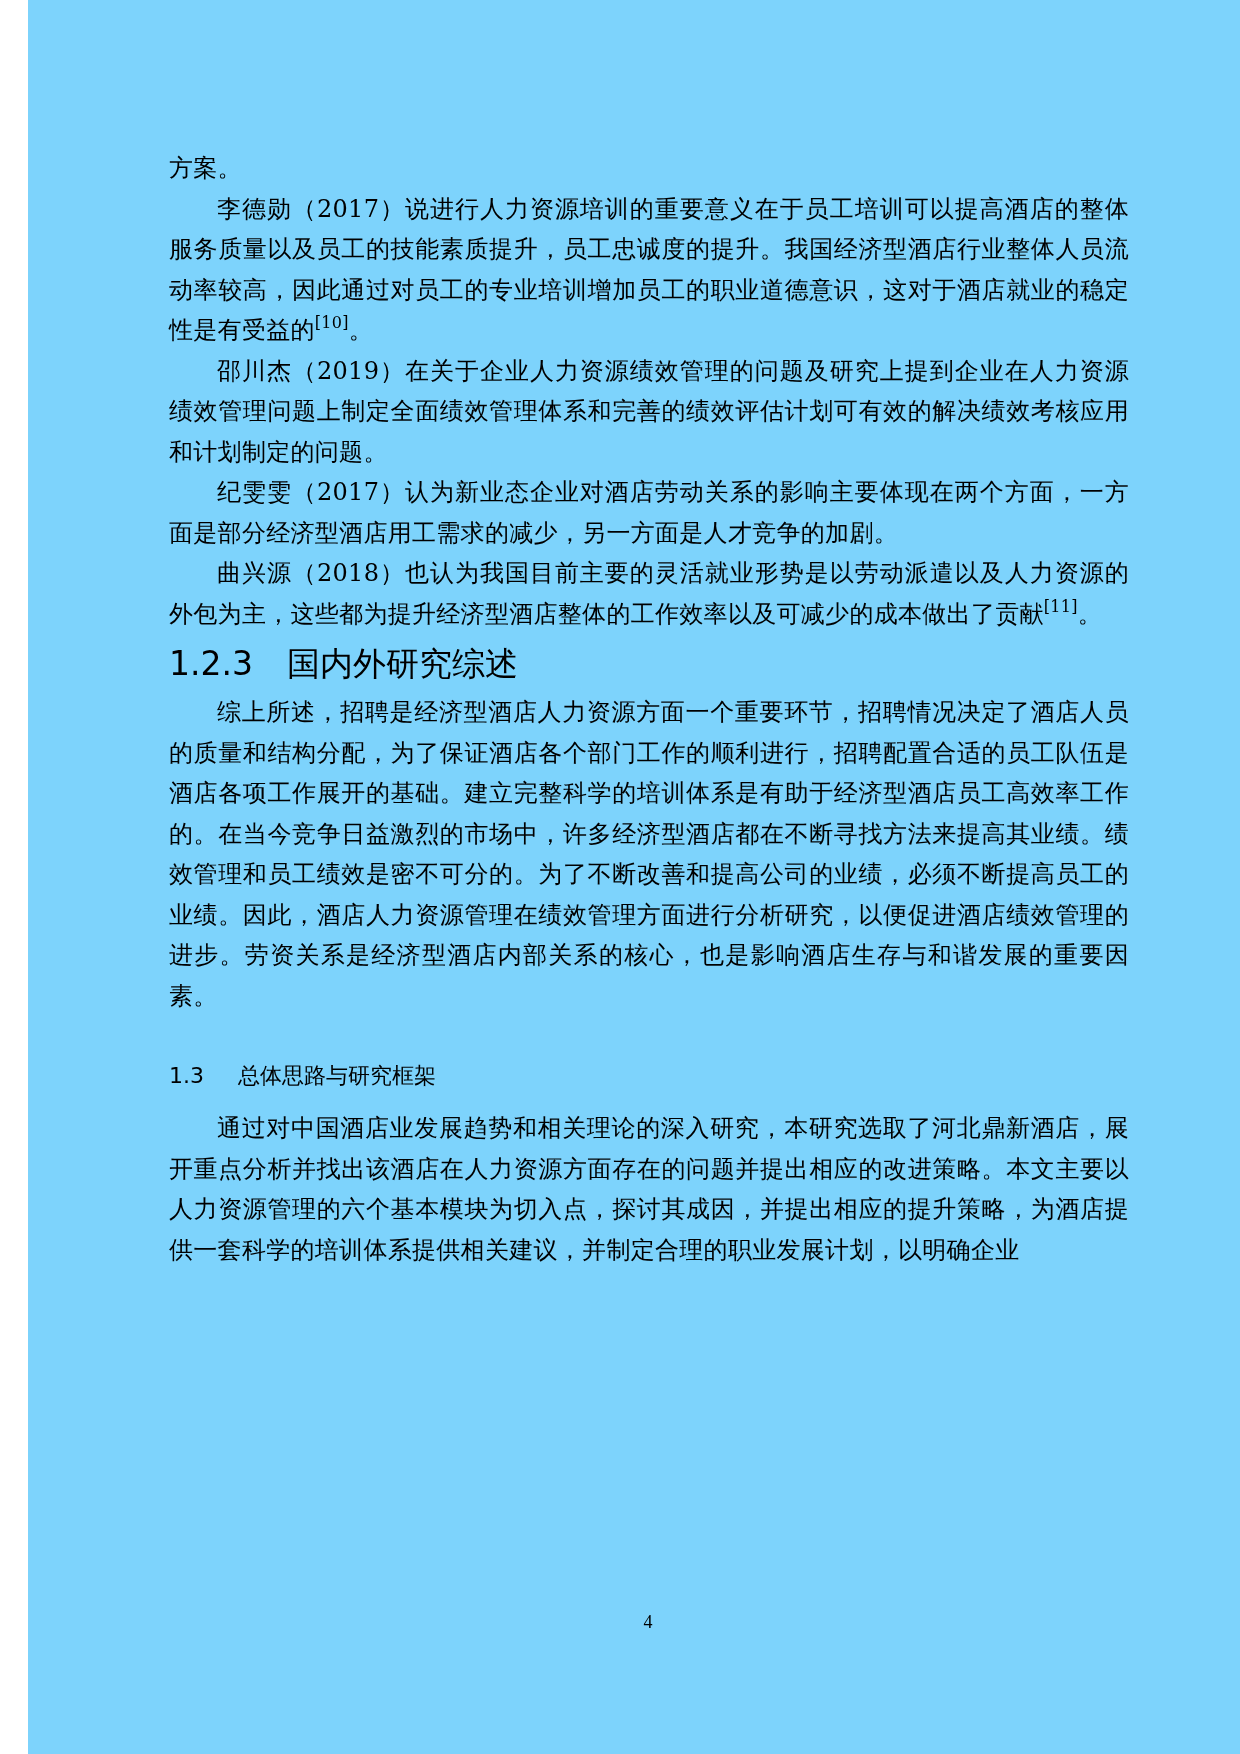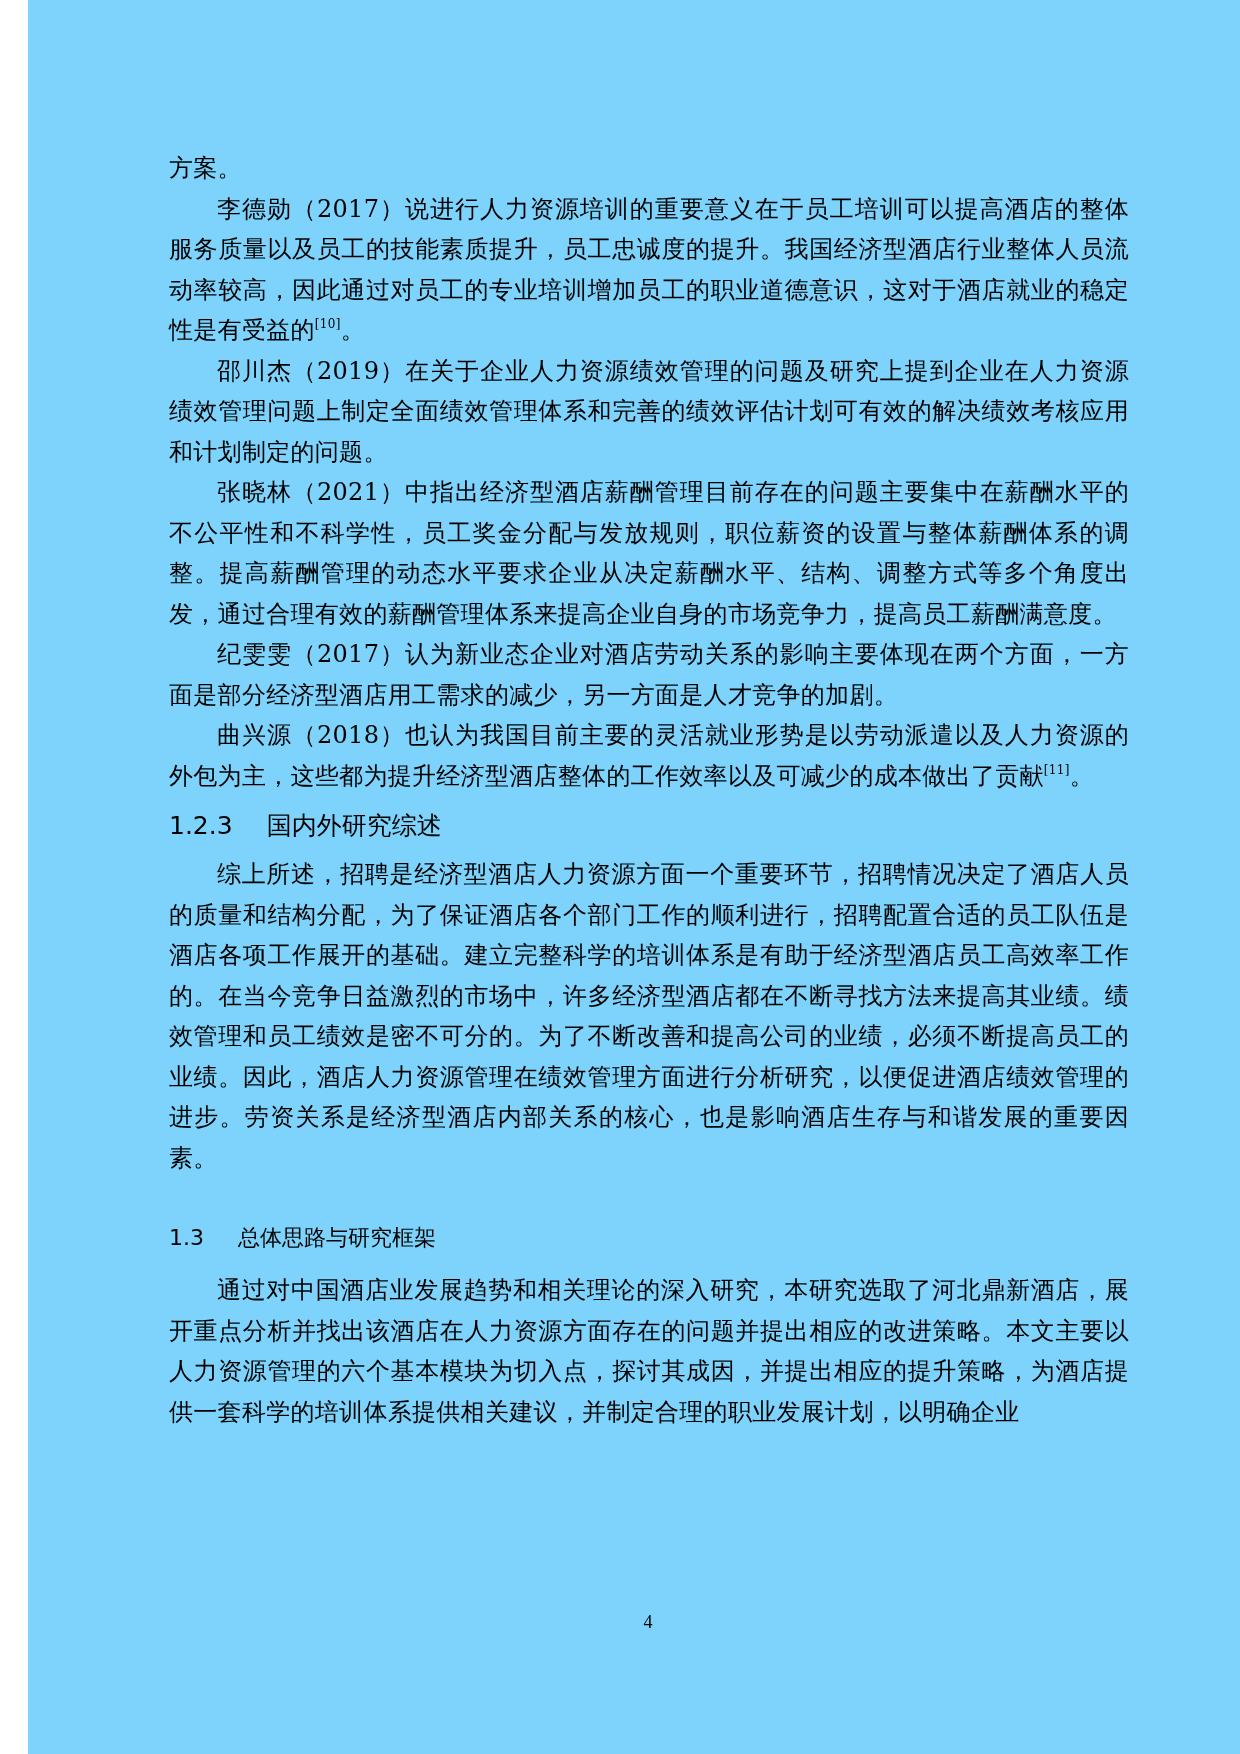--- a/index.html
+++ b/index.html
@@ -12,24 +12,24 @@
   }
   .content {
     position: absolute; left: 141px; top: 148px; width: 960px;
   }
   .para {
     font-size: 24px; line-height: 40.5px; margin: 0;
     text-align: justify; text-indent: 48px;
     letter-spacing: 0.3px;
   }
   .para.noindent { text-indent: 0; }
-  sup.ref { font-size: 12px; vertical-align: 10px; line-height: 0; }
+  sup.ref { font-size: 16px; vertical-align: 10px; line-height: 0; }
   .h3 {
     font-family: "DejaVu Sans", "Liberation Sans", sans-serif;
-    font-size: 25px; margin: 12px 0 10px 0; line-height: 36px;
+    font-size: 33px; margin: 12px 0 10px 0; line-height: 36px;
   }
   .h2 {
     font-family: "DejaVu Sans", "Liberation Sans", sans-serif;
     font-size: 22px; margin: 40px 0 12px 0; line-height: 40px;
   }
   .h-num { display: inline-block; margin-right: 34px; }
   .page-number {
     position: absolute; left: 0; width: 1240px; top: 1612px;
     text-align: center; font-size: 18px;
     font-family: "Liberation Serif", serif;
@@ -40,21 +40,20 @@
 
 <div class="page">
   <div class="content">
 
     <p class="para noindent">方案。</p>
 
     <p class="para"><span>李德勋（2017）说进行人力资源培训的重要意义在于员工培训可以提高酒店的整体服务质量以及员工的技能素质提升，员工忠诚度的提升。我国经济型酒店行业整体人员流动率较高，因此通过对员工的专业培训增加员工的职业道德意识，这对于酒店就业的稳定性是有受益的</span><sup class="ref">[10]</sup><span>。</span></p>
 
     <p class="para">邵川杰（2019）在关于企业人力资源绩效管理的问题及研究上提到企业在人力资源绩效管理问题上制定全面绩效管理体系和完善的绩效评估计划可有效的解决绩效考核应用和计划制定的问题。</p>
 
-    <p class="para">张晓林（2021）中指出经济型酒店薪酬管理目前存在的问题主要集中在薪酬水平的不公平性和不科学性，员工奖金分配与发放规则，职位薪资的设置与整体薪酬体系的调整。提高薪酬管理的动态水平要求企业从决定薪酬水平、结构、调整方式等多个角度出发，通过合理有效的薪酬管理体系来提高企业自身的市场竞争力，提高员工薪酬满意度。</p>
 
 
     <p class="para">纪雯雯（2017）认为新业态企业对酒店劳动关系的影响主要体现在两个方面，一方面是部分经济型酒店用工需求的减少，另一方面是人才竞争的加剧。</p>
 
     <p class="para"><span>曲兴源（2018）也认为我国目前主要的灵活就业形势是以劳动派遣以及人力资源的外包为主，这些都为提升经济型酒店整体的工作效率以及可减少的成本做出了贡献</span><sup class="ref">[11]</sup><span>。</span></p>
 
     <div class="h3">
       <span class="h-num">1.2.3</span><span>国内外研究综述</span>
     </div>
 

